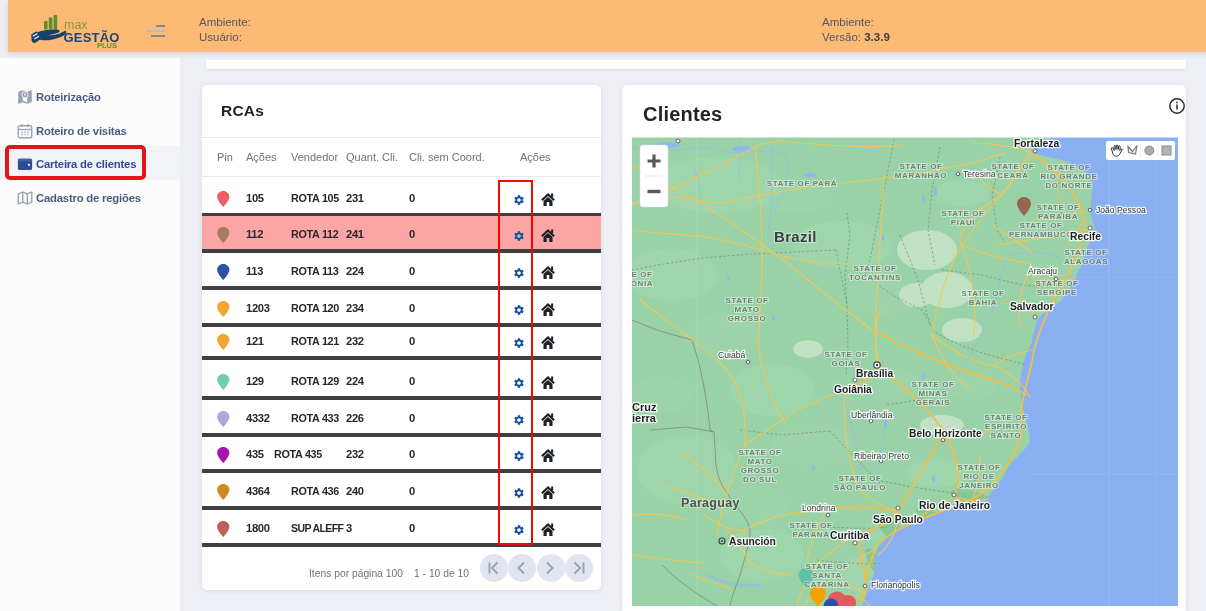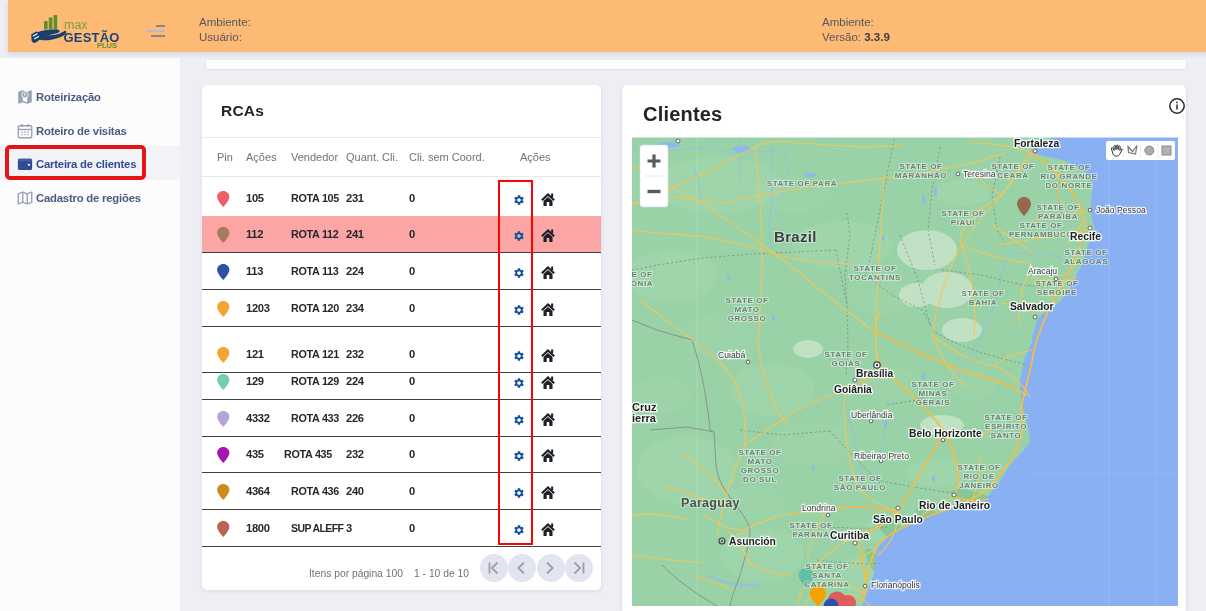--- a/index.html
+++ b/index.html
@@ -24,21 +24,21 @@
 
 
 .card { position:absolute; background:#fff; border-radius:5px; box-shadow:0 1px 4px rgba(80,85,110,.13); }
 #rcacard { left:202px; top:85px; width:399px; height:505px; }
 #clicard { left:622px; top:85px; width:564px; height:530px; }
 
 
 #rcacard h2 { font-size:15.5px; color:#232323; padding:17px 0 0 19px; font-weight:700; letter-spacing:.2px;}
 #thead { position:absolute; left:0; top:52px; width:399px; height:40px; border-top:1px solid #e9e9e9; border-bottom:1px solid #e9e9e9; }
 .th { position:absolute; top:13px; font-size:11px; color:#6e727b; }
-.row { position:absolute; left:0; width:399px; height:37px; border-bottom:1px solid #404040; }
+.row { position:absolute; left:0; width:399px; height:37px; border-bottom:4px solid #404040; }
 .cell { position:absolute; top:12px; font-size:11.2px; color:#26282d; font-weight:bold; letter-spacing:-0.3px; }
 .pinw { position:absolute; left:15px; top:11px; }
 .gearw { position:absolute; left:311px; }
 #redbox2 { position:absolute; left:296px; top:95px; width:35px; height:365px; border:2px solid #f50706; z-index:12; }
 #tfoot { position:absolute; left:0; top:462px; width:399px; height:43px; }
 .pgbtn { position:absolute; top:7px; width:28px; height:28px; border-radius:50%; background:#e1e5ef; }
 .pgtxt { position:absolute; top:21px; font-size:10.3px; color:#6e727b; }
 
 
 #clicard h2 { font-size:20px; color:#232323; padding:18px 0 0 21px; font-weight:700; letter-spacing:.2px;}
@@ -196,21 +196,21 @@
         <div class="cell" style="left:207px">0</div>
         <div class="gearw" style="top:12px"><svg width="12" height="12" viewBox="0 0 24 24" fill="#14519c">
             <path d="M19.14 12.94c.04-.3.06-.61.06-.94 0-.32-.02-.64-.07-.94l2.03-1.58c.18-.14.23-.41.12-.61l-1.92-3.32c-.12-.22-.37-.29-.59-.22l-2.39.96c-.5-.38-1.03-.7-1.62-.94l-.36-2.54c-.04-.24-.24-.41-.48-.41h-3.84c-.24 0-.43.17-.47.41l-.36 2.54c-.59.24-1.13.57-1.62.94l-2.39-.96c-.22-.08-.47 0-.59.22L2.74 8.87c-.12.21-.08.47.12.61l2.03 1.58c-.05.3-.09.63-.09.94s.02.64.07.94l-2.03 1.58c-.18.14-.23.41-.12.61l1.92 3.32c.12.22.37.29.59.22l2.39-.96c.5.38 1.03.7 1.62.94l.36 2.54c.05.24.24.41.48.41h3.84c.24 0 .44-.17.47-.41l.36-2.54c.59-.24 1.13-.56 1.62-.94l2.39.96c.22.08.47 0 .59-.22l1.92-3.32c.12-.22.07-.47-.12-.61l-2.01-1.58zM12 15.6c-1.98 0-3.6-1.62-3.6-3.6s1.62-3.6 3.6-3.6 3.6 1.62 3.6 3.6-1.62 3.6-3.6 3.6z"></path>
           </svg></div>
         <div class="gearw" style="left:339px;top:12px"><svg width="14" height="13" viewBox="0 0 13 12" fill="#1c2128">
             <rect x="9.4" y="0.4" width="1.9" height="3.4"></rect>
             <path d="M6.5,0 L0.1,5.9 L1.5,7.3 L6.5,2.7 L11.5,7.3 L12.9,5.9 Z"></path>
             <path d="M2.3,7.5 L6.5,3.6 L10.7,7.5 L10.7,12 L7.7,12 L7.7,8.4 L5.3,8.4 L5.3,12 L2.3,12 Z"></path>
           </svg></div>
       </div>
-      <div class="row" style="top:251px;">
+      <div class="row" style="top:238px;">
         <div class="pinw"><svg width="12.5" height="16" viewBox="0 0 13 17">
             <path d="M6.5 0C10.1 0 13 2.7 13 6.1 13 10.5 6.5 17 6.5 17S0 10.5 0 6.1C0 2.7 2.9 0 6.5 0Z" fill="#f2a532"></path>
           </svg></div>
         <div class="cell" style="left:44px">121</div>
         <div class="cell" style="left:89px;font-size:10.8px">ROTA 121</div>
         <div class="cell" style="left:144px">232</div>
         <div class="cell" style="left:207px">0</div>
         <div class="gearw" style="top:12px"><svg width="12" height="12" viewBox="0 0 24 24" fill="#14519c">
             <path d="M19.14 12.94c.04-.3.06-.61.06-.94 0-.32-.02-.64-.07-.94l2.03-1.58c.18-.14.23-.41.12-.61l-1.92-3.32c-.12-.22-.37-.29-.59-.22l-2.39.96c-.5-.38-1.03-.7-1.62-.94l-.36-2.54c-.04-.24-.24-.41-.48-.41h-3.84c-.24 0-.43.17-.47.41l-.36 2.54c-.59.24-1.13.57-1.62.94l-2.39-.96c-.22-.08-.47 0-.59.22L2.74 8.87c-.12.21-.08.47.12.61l2.03 1.58c-.05.3-.09.63-.09.94s.02.64.07.94l-2.03 1.58c-.18.14-.23.41-.12.61l1.92 3.32c.12.22.37.29.59.22l2.39-.96c.5.38 1.03.7 1.62.94l.36 2.54c.05.24.24.41.48.41h3.84c.24 0 .44-.17.47-.41l.36-2.54c.59-.24 1.13-.56 1.62-.94l2.39.96c.22.08.47 0 .59-.22l1.92-3.32c.12-.22.07-.47-.12-.61l-2.01-1.58zM12 15.6c-1.98 0-3.6-1.62-3.6-3.6s1.62-3.6 3.6-3.6 3.6 1.62 3.6 3.6-1.62 3.6-3.6 3.6z"></path>
           </svg></div>
@@ -252,21 +252,21 @@
             <rect x="9.4" y="0.4" width="1.9" height="3.4"></rect>
             <path d="M6.5,0 L0.1,5.9 L1.5,7.3 L6.5,2.7 L11.5,7.3 L12.9,5.9 Z"></path>
             <path d="M2.3,7.5 L6.5,3.6 L10.7,7.5 L10.7,12 L7.7,12 L7.7,8.4 L5.3,8.4 L5.3,12 L2.3,12 Z"></path>
           </svg></div>
       </div>
       <div class="row" style="top:351.40000000000003px;">
         <div class="pinw"><svg width="12.5" height="16" viewBox="0 0 13 17">
             <path d="M6.5 0C10.1 0 13 2.7 13 6.1 13 10.5 6.5 17 6.5 17S0 10.5 0 6.1C0 2.7 2.9 0 6.5 0Z" fill="#a814b0"></path>
           </svg></div>
         <div class="cell" style="left:44px">435</div>
-        <div class="cell" style="left:82px;font-size:10.8px">ROTA 435</div>
+        <div class="cell" style="left:72px;font-size:10.8px">ROTA 435</div>
         <div class="cell" style="left:144px">232</div>
         <div class="cell" style="left:207px">0</div>
         <div class="gearw" style="top:12px"><svg width="12" height="12" viewBox="0 0 24 24" fill="#14519c">
             <path d="M19.14 12.94c.04-.3.06-.61.06-.94 0-.32-.02-.64-.07-.94l2.03-1.58c.18-.14.23-.41.12-.61l-1.92-3.32c-.12-.22-.37-.29-.59-.22l-2.39.96c-.5-.38-1.03-.7-1.62-.94l-.36-2.54c-.04-.24-.24-.41-.48-.41h-3.84c-.24 0-.43.17-.47.41l-.36 2.54c-.59.24-1.13.57-1.62.94l-2.39-.96c-.22-.08-.47 0-.59.22L2.74 8.87c-.12.21-.08.47.12.61l2.03 1.58c-.05.3-.09.63-.09.94s.02.64.07.94l-2.03 1.58c-.18.14-.23.41-.12.61l1.92 3.32c.12.22.37.29.59.22l2.39-.96c.5.38 1.03.7 1.62.94l.36 2.54c.05.24.24.41.48.41h3.84c.24 0 .44-.17.47-.41l.36-2.54c.59-.24 1.13-.56 1.62-.94l2.39.96c.22.08.47 0 .59-.22l1.92-3.32c.12-.22.07-.47-.12-.61l-2.01-1.58zM12 15.6c-1.98 0-3.6-1.62-3.6-3.6s1.62-3.6 3.6-3.6 3.6 1.62 3.6 3.6-1.62 3.6-3.6 3.6z"></path>
           </svg></div>
         <div class="gearw" style="left:339px;top:12px"><svg width="14" height="13" viewBox="0 0 13 12" fill="#1c2128">
             <rect x="9.4" y="0.4" width="1.9" height="3.4"></rect>
             <path d="M6.5,0 L0.1,5.9 L1.5,7.3 L6.5,2.7 L11.5,7.3 L12.9,5.9 Z"></path>
             <path d="M2.3,7.5 L6.5,3.6 L10.7,7.5 L10.7,12 L7.7,12 L7.7,8.4 L5.3,8.4 L5.3,12 L2.3,12 Z"></path>
           </svg></div>

